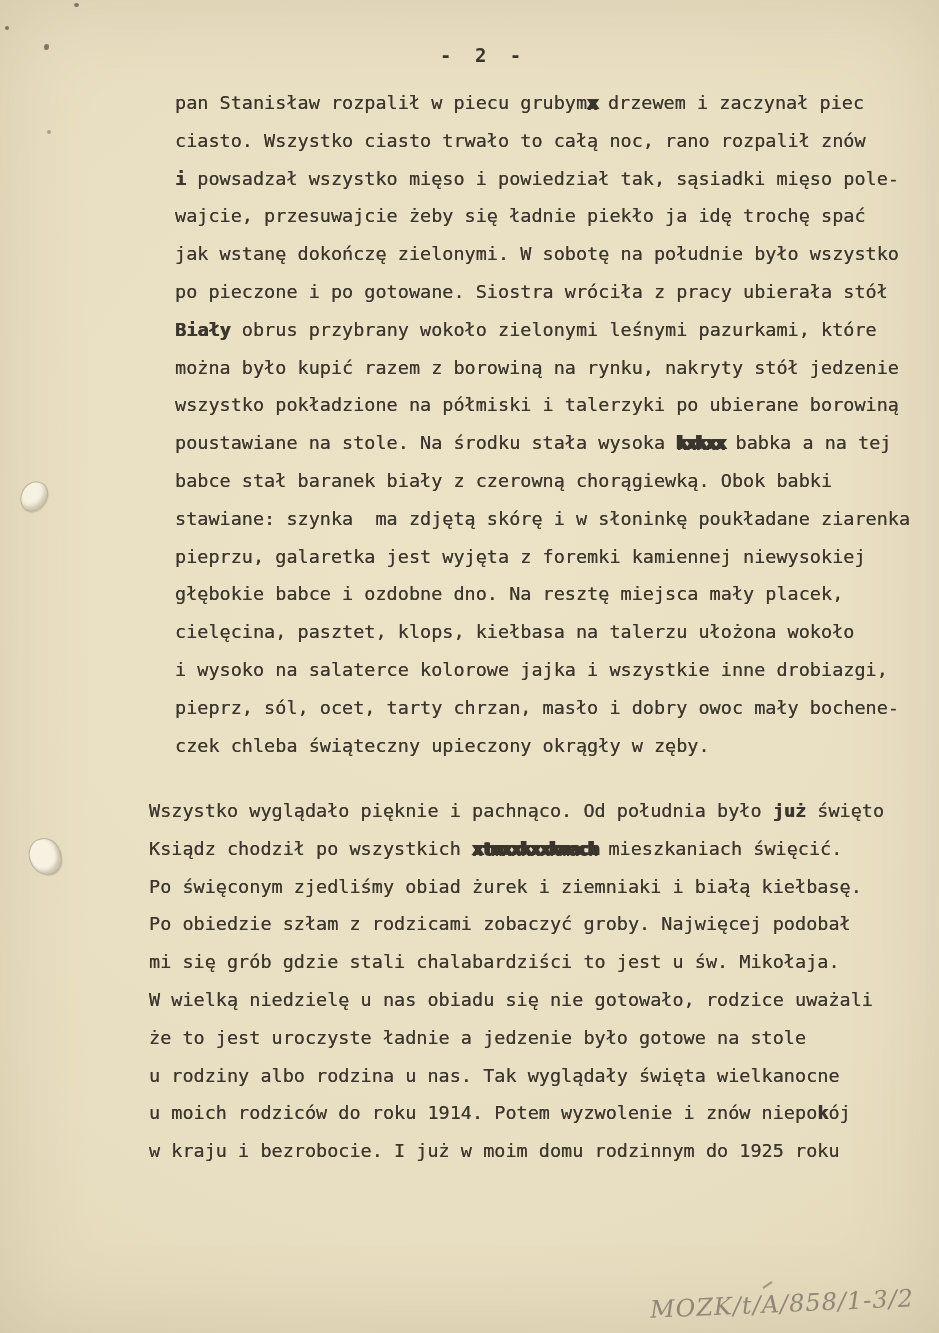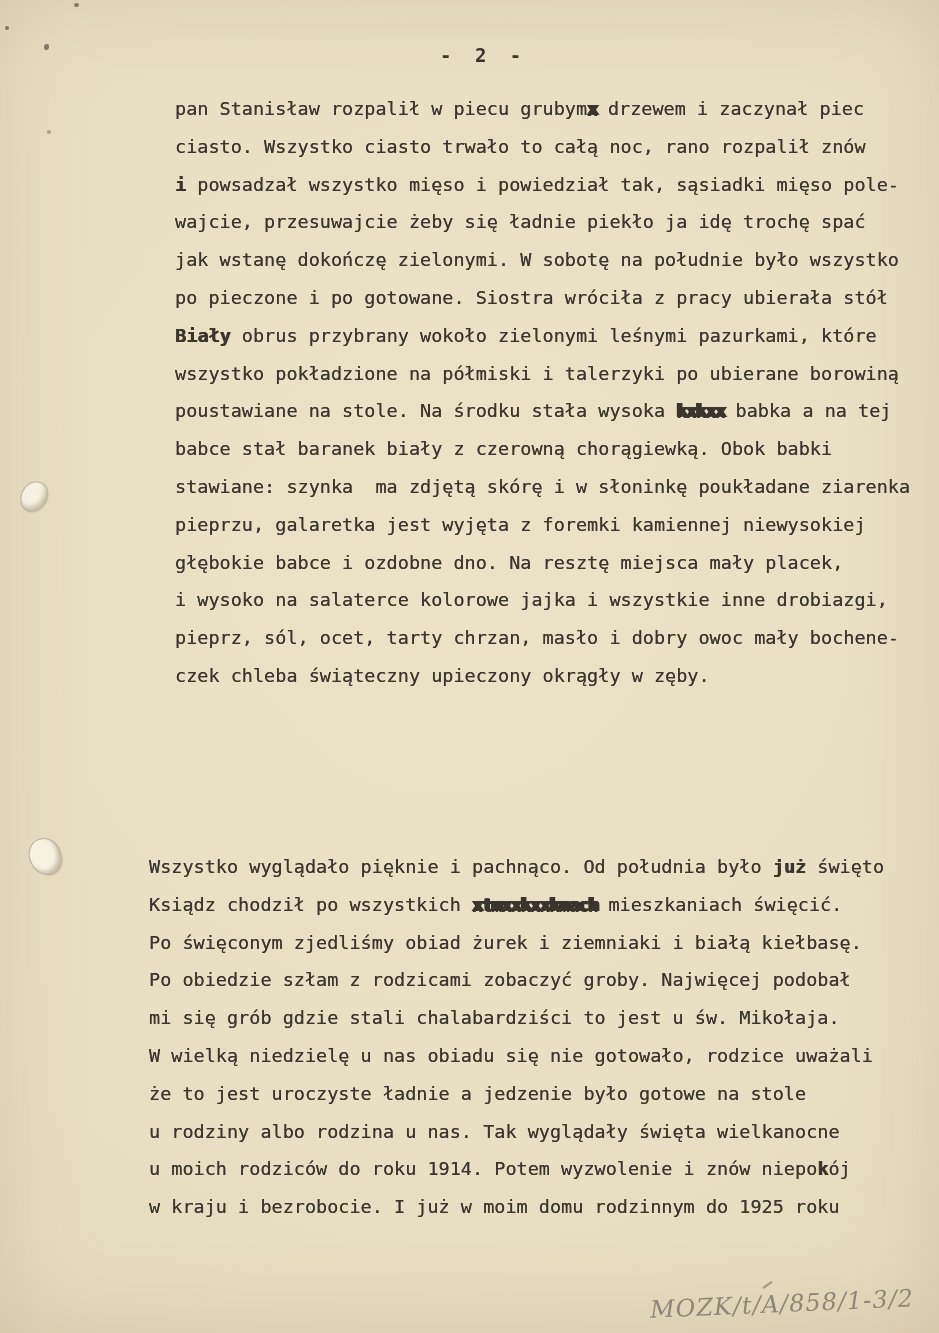--- a/index.html
+++ b/index.html
@@ -17,22 +17,22 @@
   .page-number{
     position:absolute;top:44px;left:440px;
     font-size:19px;font-weight:bold;letter-spacing:6px;white-space:pre;
     color:var(--ink,#3a352d);
   }
   .text-block{
     position:absolute;
     color:var(--ink,#3a352d);
     text-shadow:0 0 .5px rgba(58,53,45,.8);
   }
-  .block-0{left:175px;top:90px;}
-  .block-1{left:149px;top:848px;}
+  .block-0{left:175px;top:84px;}
+  .block-1{left:149px;top:792px;}
   .line{
     height:37.8px;line-height:37.8px;white-space:pre;
     font-size:18.5px;
   }
   .struck{
     font-weight:bold;letter-spacing:-1.5px;
     text-shadow:1px 0 currentColor,-1px 0 currentColor,0 1px currentColor,2px 0 currentColor;
   }
   .bold{
     font-weight:bold;text-shadow:.6px 0 currentColor;
@@ -68,26 +68,28 @@
   <div class="page-number">- 2 -</div>
 
   <div class="text-block block-0">
       <div class="line">pan Stanisław rozpalił w piecu grubym<span class="struck">x</span> drzewem i zaczynał piec</div>
       <div class="line">ciasto. Wszystko ciasto trwało to całą noc, rano rozpalił znów</div>
       <div class="line"><span class="bold">i</span> powsadzał wszystko mięso i powiedział tak, sąsiadki mięso pole-</div>
       <div class="line">wajcie, przesuwajcie żeby się ładnie piekło ja idę trochę spać</div>
       <div class="line">jak wstanę dokończę zielonymi. W sobotę na południe było wszystko</div>
       <div class="line">po pieczone i po gotowane. Siostra wróciła z pracy ubierała stół</div>
       <div class="line"><span class="bold">Biały</span> obrus przybrany wokoło zielonymi leśnymi pazurkami, które</div>
+      <div class="line">można było kupić razem z borowiną na rynku, nakryty stół jedzenie</div>
       <div class="line">wszystko pokładzione na półmiski i talerzyki po ubierane borowiną</div>
       <div class="line">poustawiane na stole. Na środku stała wysoka <span class="struck">kxkxx</span> babka a na tej</div>
       <div class="line">babce stał baranek biały z czerowną chorągiewką. Obok babki</div>
       <div class="line">stawiane: szynka  ma zdjętą skórę i w słoninkę poukładane ziarenka</div>
       <div class="line">pieprzu, galaretka jest wyjęta z foremki kamiennej niewysokiej</div>
       <div class="line">głębokie babce i ozdobne dno. Na resztę miejsca mały placek,</div>
+      <div class="line">cielęcina, pasztet, klops, kiełbasa na talerzu ułożona wokoło</div>
       <div class="line">i wysoko na salaterce kolorowe jajka i wszystkie inne drobiazgi,</div>
       <div class="line">pieprz, sól, ocet, tarty chrzan, masło i dobry owoc mały bochene-</div>
       <div class="line">czek chleba świąteczny upieczony okrągły w zęby.</div>
     </div>
 
   <div class="text-block block-1">
       <div class="line">Wszystko wyglądało pięknie i pachnąco. Od południa było <span class="bold">już</span> święto</div>
       <div class="line">Ksiądz chodził po wszystkich <span class="struck">xtmxxkxxkmach</span> mieszkaniach święcić.</div>
       <div class="line">Po święconym zjedliśmy obiad żurek i ziemniaki i białą kiełbasę.</div>
       <div class="line">Po obiedzie szłam z rodzicami zobaczyć groby. Najwięcej podobał</div>

